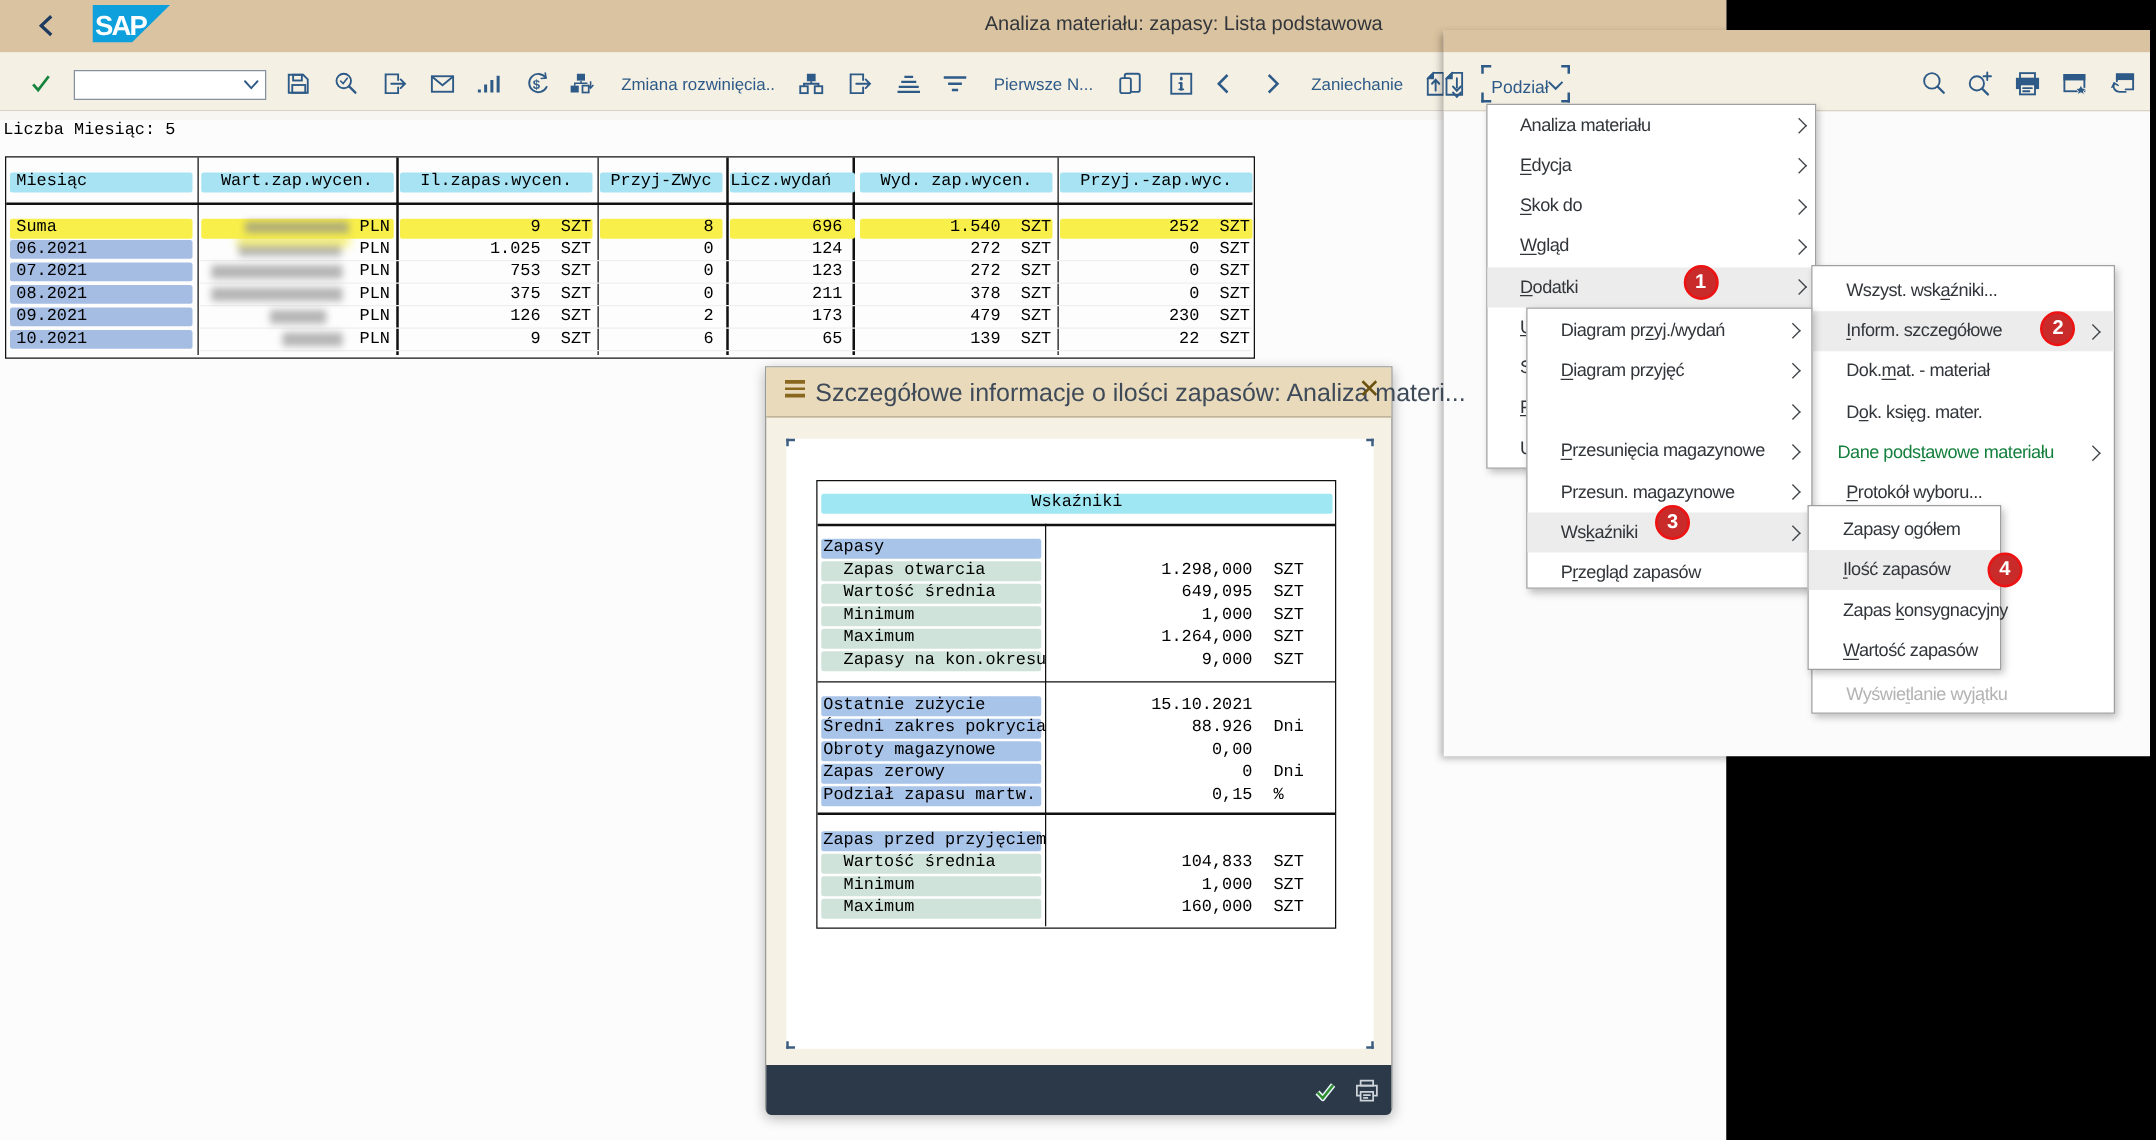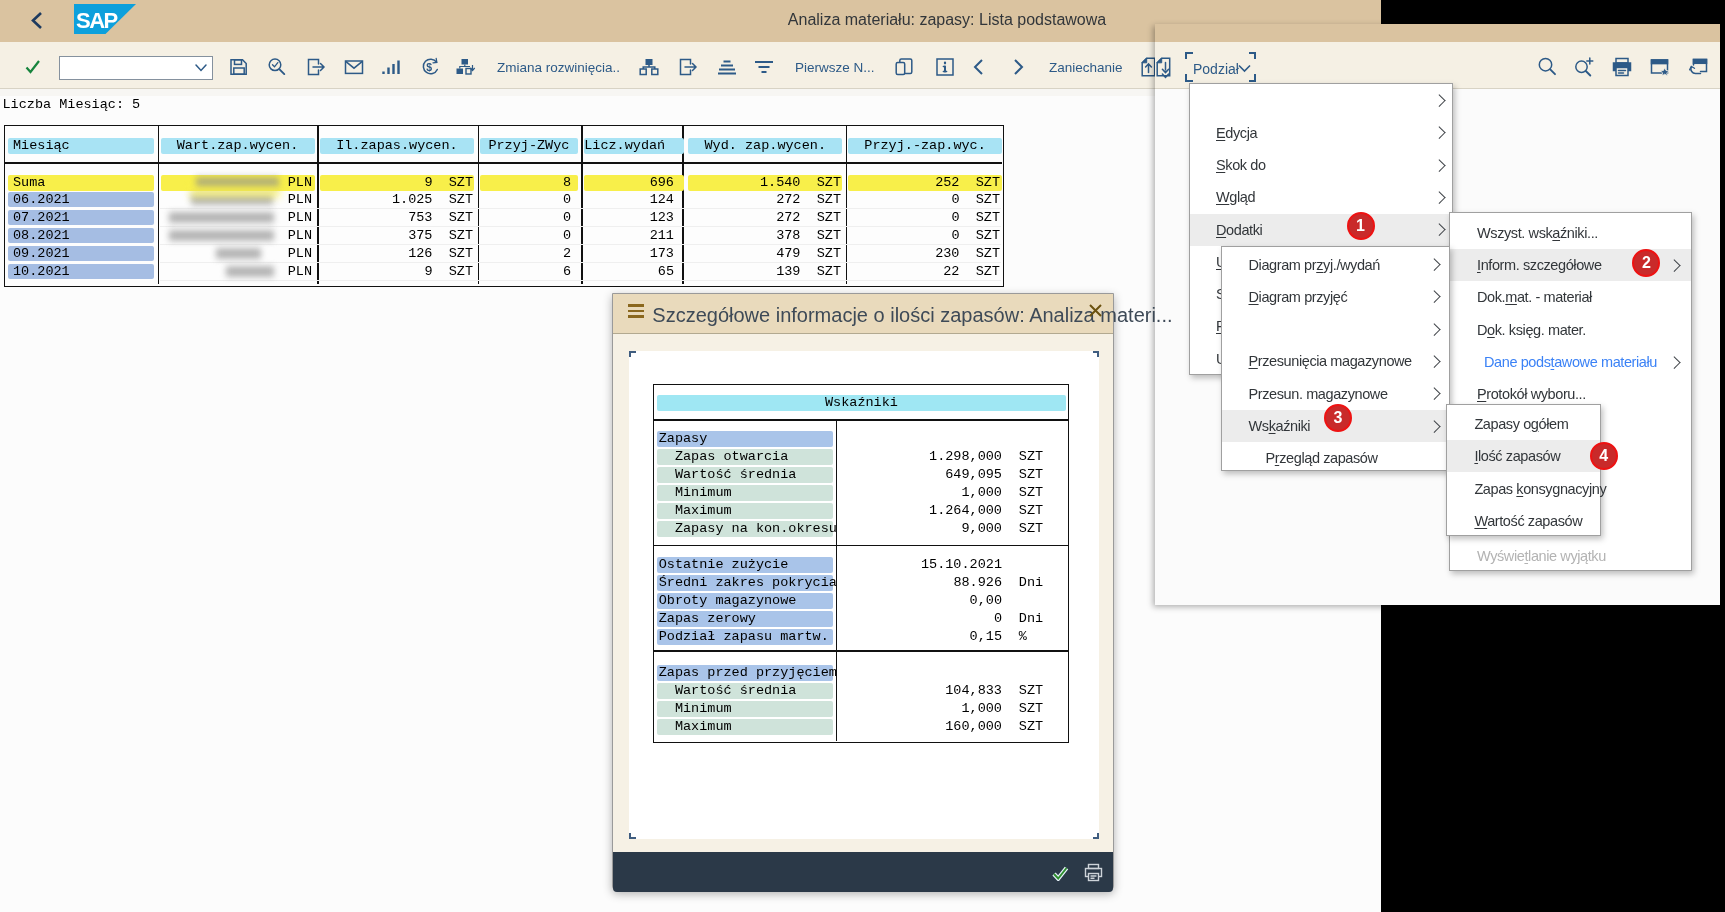--- a/index.html
+++ b/index.html
@@ -290,20 +290,21 @@
           <rect x="6.5" y="3.5" width="13" height="3.8" fill="#2d5a87"></rect>
           <path d="M13.5,17.5 H8.5 A4.6,4.6 0 0 1 4.2,11.2"></path>
           <path d="M2.6,13.8 L4.3,10.4 L7.5,12.3" stroke-width="1.3" fill="none"></path>
         </g>
       </svg>
 </div>
 </div>
 
 <div id="menus">
 <div class="menu" style="left:1188.5px;top:83px;width:264px;height:291.6px;z-index:20">
+      <div class="mi" style="top:0.5px;height:32.28px;line-height:32.28px;padding-left:26.5px;color:#32363a">Analiza materiału</div>
 <div class="arr" style="left:245.5px;top:12.1px"></div>
 <div class="mi" style="top:32.7px;height:32.28px;line-height:32.28px;padding-left:26.5px;color:#32363a"><u>E</u>dycja</div>
 <div class="arr" style="left:245.5px;top:44.4px"></div>
 <div class="mi" style="top:65.0px;height:32.28px;line-height:32.28px;padding-left:26.5px;color:#32363a"><u>S</u>kok do</div>
 <div class="arr" style="left:245.5px;top:76.7px"></div>
 <div class="mi" style="top:97.3px;height:32.28px;line-height:32.28px;padding-left:26.5px;color:#32363a"><u>W</u>gląd</div>
 <div class="arr" style="left:245.5px;top:108.9px"></div>
 <div class="a" style="left:0;top:129.6px;width:100%;height:32.28px;background:#ececec"></div>
 <div class="mi" style="top:129.6px;height:32.28px;line-height:32.28px;padding-left:26.5px;color:#32363a"><u>D</u>odatki</div>
 <div class="arr" style="left:245.5px;top:141.2px"></div>
@@ -316,21 +317,21 @@
 <div class="mi" style="top:258.7px;height:32.28px;line-height:32.28px;padding-left:26.5px;color:#32363a">Ulubione</div>
 <div class="arr" style="left:245.5px;top:270.3px"></div>
     </div>
 <div class="menu" style="left:1449px;top:211.5px;width:243px;height:359.3px;z-index:30">
       <div class="mi" style="top:4.2px;height:32.3px;line-height:32.3px;padding-left:27px;color:#32363a">Wszyst. wsk<u>a</u>źniki...</div>
 <div class="a" style="left:0;top:36.5px;width:100%;height:32.3px;background:#ececec"></div>
 <div class="mi" style="top:36.5px;height:32.3px;line-height:32.3px;padding-left:27px;color:#32363a"><u>I</u>nform. szczegółowe</div>
 <div class="arr" style="left:220.0px;top:48.1px"></div>
 <div class="mi" style="top:68.7px;height:32.3px;line-height:32.3px;padding-left:27px;color:#32363a">Dok.<u>m</u>at. - materiał</div>
 <div class="mi" style="top:101.0px;height:32.3px;line-height:32.3px;padding-left:27px;color:#32363a">D<u>o</u>k. księg. mater.</div>
-<div class="mi" style="top:133.3px;height:32.3px;line-height:32.3px;padding-left:34px;color:#3b82f6">Dane pods<u>t</u>awowe materiału</div>
+<div class="mi" style="top:133.3px;height:32.3px;line-height:32.3px;padding-left:20px;color:#15803d">Dane pods<u>t</u>awowe materiału</div>
 <div class="arr" style="left:220.0px;top:145.0px"></div>
 <div class="mi" style="top:165.7px;height:32.3px;line-height:32.3px;padding-left:27px;color:#32363a"><u>P</u>rotokół wyboru...</div>
 <div class="mi" style="top:198.0px;height:32.3px;line-height:32.3px;padding-left:27px;color:#32363a">&nbsp;</div>
 <div class="mi" style="top:230.2px;height:32.3px;line-height:32.3px;padding-left:27px;color:#32363a">&nbsp;</div>
 <div class="mi" style="top:262.6px;height:32.3px;line-height:32.3px;padding-left:27px;color:#32363a">&nbsp;</div>
 <div class="mi" style="top:294.9px;height:32.3px;line-height:32.3px;padding-left:27px;color:#32363a">&nbsp;</div>
 <div class="mi" style="top:327.1px;height:32.3px;line-height:32.3px;padding-left:27px;color:#b3b3b3">Wyświe<u>t</u>lanie wyjątku</div>
     </div>
 <div class="menu" style="left:1220.5px;top:245.7px;width:229.5px;height:225.6px;z-index:40">
       <div class="mi" style="top:1.9px;height:32.3px;line-height:32.3px;padding-left:27px;color:#32363a">Diagram pr<u>z</u>yj./wydań</div>
@@ -338,21 +339,21 @@
 <div class="mi" style="top:34.2px;height:32.3px;line-height:32.3px;padding-left:27px;color:#32363a"><u>D</u>iagram przyjęć</div>
 <div class="arr" style="left:208.5px;top:45.8px"></div>
 <div class="arr" style="left:208.5px;top:78.1px"></div>
 <div class="mi" style="top:98.7px;height:32.3px;line-height:32.3px;padding-left:27px;color:#32363a"><u>P</u>rzesunięcia magazynowe</div>
 <div class="arr" style="left:208.5px;top:110.4px"></div>
 <div class="mi" style="top:131.0px;height:32.3px;line-height:32.3px;padding-left:27px;color:#32363a">Przesun. magazynowe</div>
 <div class="arr" style="left:208.5px;top:142.7px"></div>
 <div class="a" style="left:0;top:163.3px;width:100%;height:32.3px;background:#ececec"></div>
 <div class="mi" style="top:163.3px;height:32.3px;line-height:32.3px;padding-left:27px;color:#32363a">Ws<u>k</u>aźniki</div>
 <div class="arr" style="left:208.5px;top:175.0px"></div>
-<div class="mi" style="top:195.7px;height:32.3px;line-height:32.3px;padding-left:44px;color:#32363a">P<u>r</u>zegląd zapasów</div>
+<div class="mi" style="top:195.7px;height:32.3px;line-height:32.3px;padding-left:27px;color:#32363a">P<u>r</u>zegląd zapasów</div>
     </div>
 <div class="menu" style="left:1445.6px;top:403.5px;width:155px;height:132.4px;z-index:50">
       <div class="mi" style="top:3.4px;height:32.3px;line-height:32.3px;padding-left:27.8px;color:#32363a">Zapasy o<u>g</u>ółem</div>
 <div class="a" style="left:0;top:35.7px;width:100%;height:32.3px;background:#ececec"></div>
 <div class="mi" style="top:35.7px;height:32.3px;line-height:32.3px;padding-left:27.8px;color:#32363a"><u>I</u>lość zapasów</div>
 <div class="mi" style="top:68.0px;height:32.3px;line-height:32.3px;padding-left:27.8px;color:#32363a">Zapas <u>k</u>onsygnacyjny</div>
 <div class="mi" style="top:100.2px;height:32.3px;line-height:32.3px;padding-left:27.8px;color:#32363a"><u>W</u>artość zapasów</div>
     </div>
 <div class="badge" style="left:1346.5px;top:212px">1</div>
 <div class="badge" style="left:1632.4px;top:249px">2</div>

